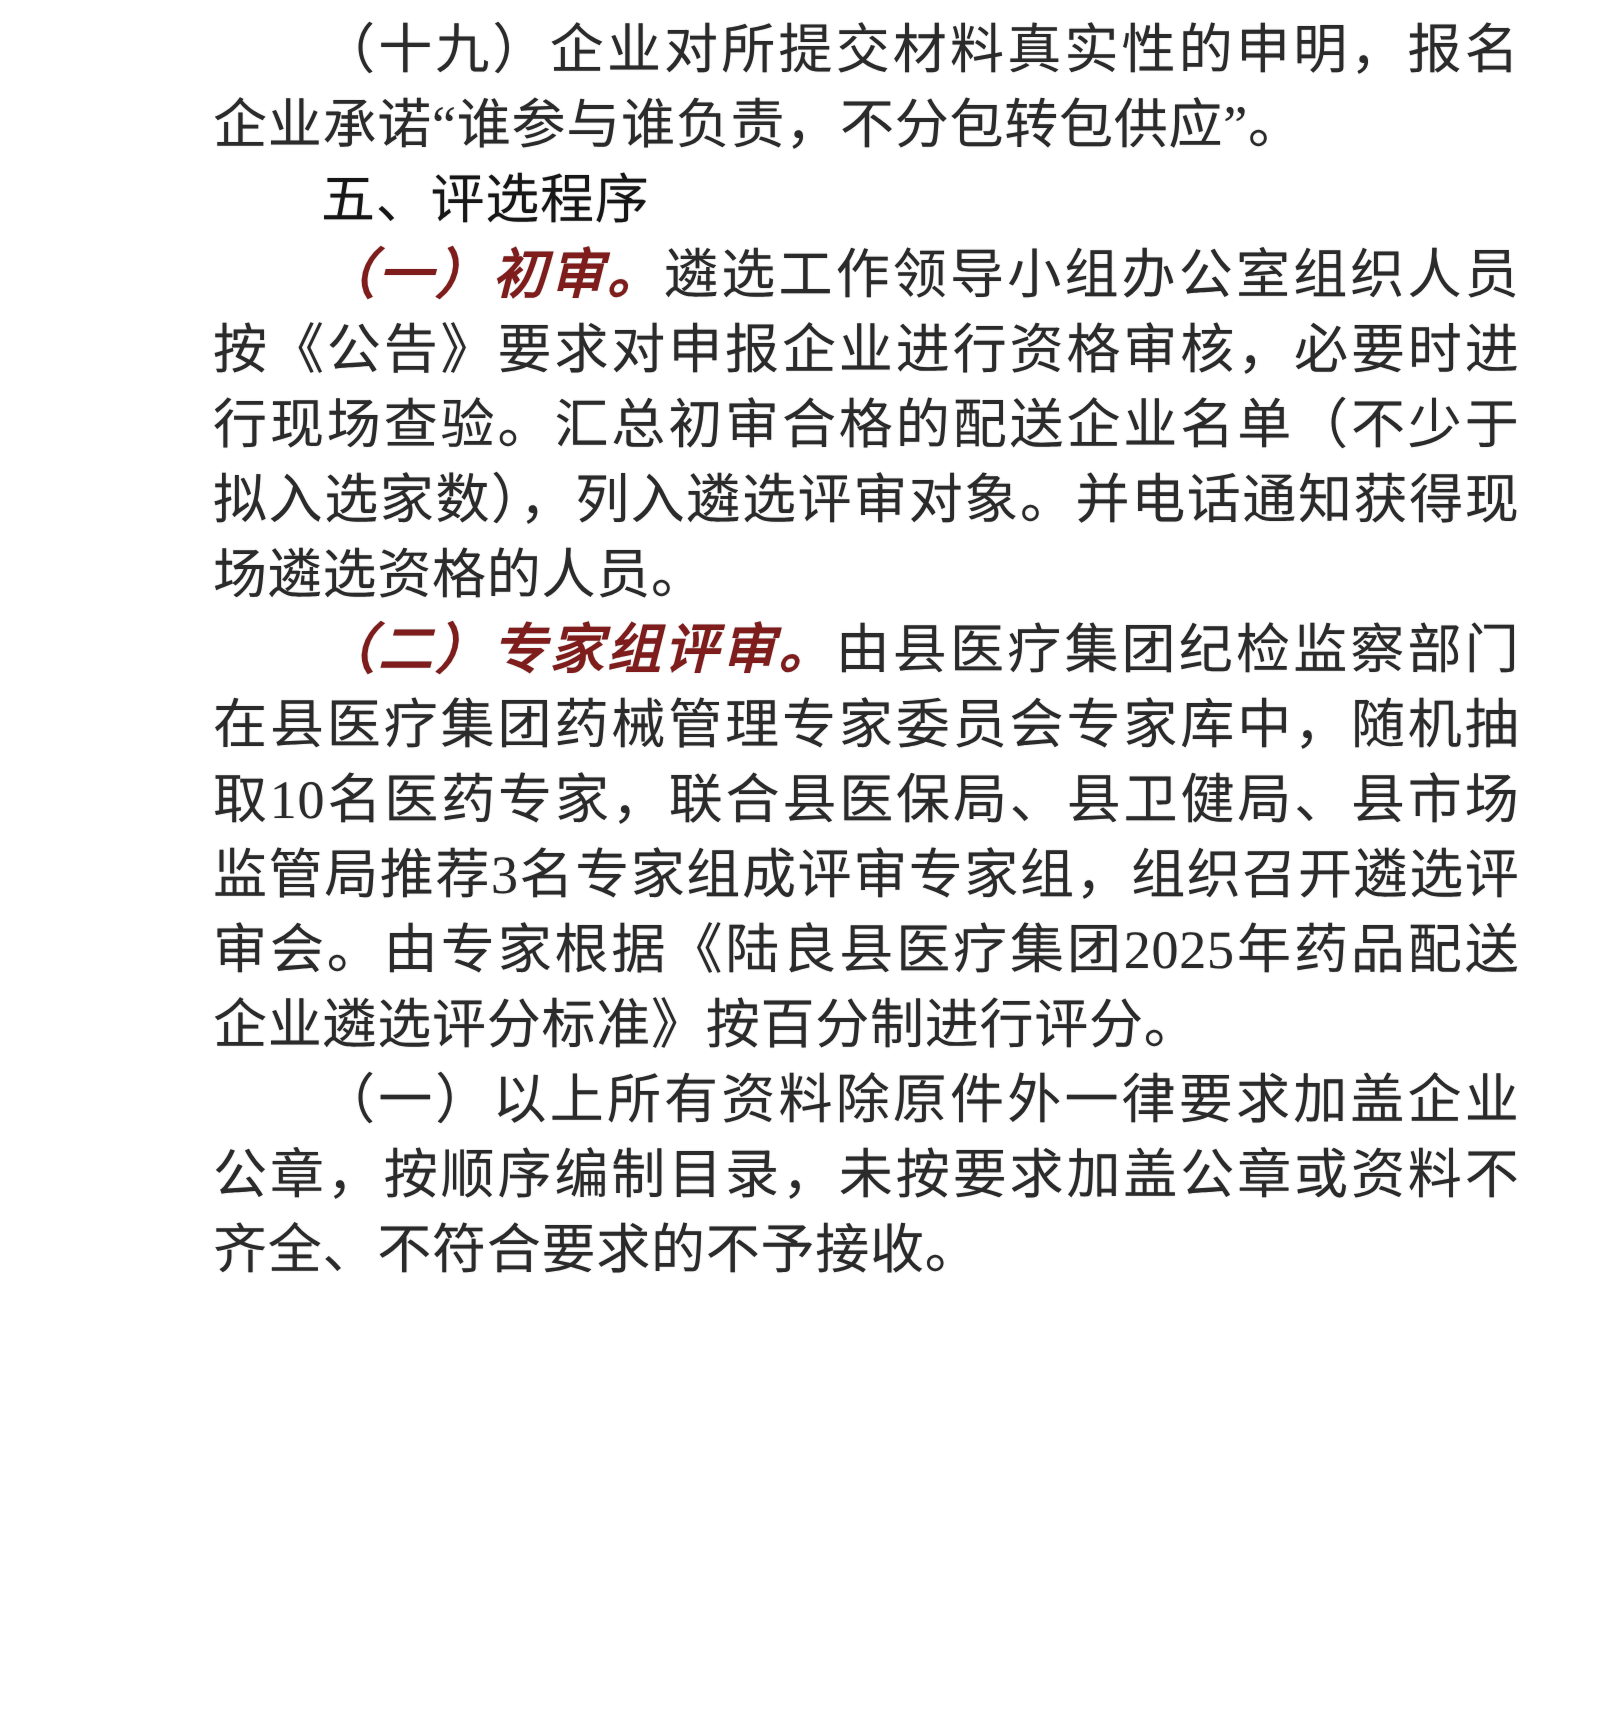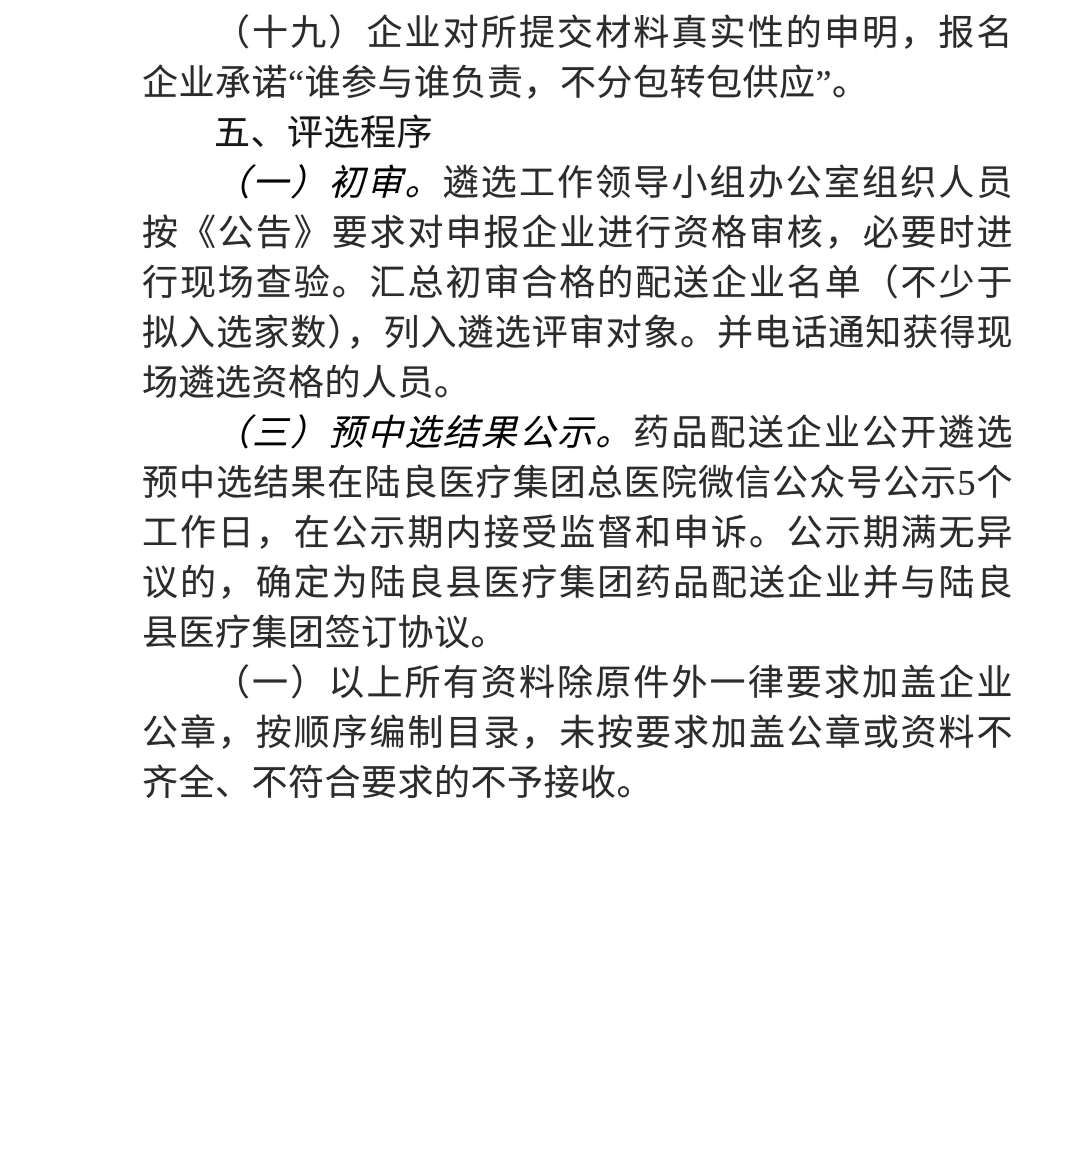--- a/index.html
+++ b/index.html
@@ -37,35 +37,35 @@
     font-size: 36px;
     line-height: 50px;
     text-indent: 2em;
     font-weight: normal;
     font-family: "Liberation Sans", sans-serif;
     color: #171717;
     text-shadow: 0 0 1px rgba(20,20,20,0.4);
     letter-spacing: 0.5px;
   }
   .lead {
-    font-weight: normal;
+    font-weight: bold;
     font-style: italic;
-    color: #000000;
+    color: #7f1d1d;
   }
 </style>
 </head>
 <body>
 
 <article class="page">
 
   <p class="para"><span>（十九）企业对所提交材料真实性的申明，报名企业承诺“谁参与谁负责，不分包转包供应”。</span></p>
 
   <h2 class="heading">五、评选程序</h2>
 
   <p class="para"><span class="lead">（一）初审。</span><span>遴选工作领导小组办公室组织人员按《公告》要求对申报企业进行资格审核，必要时进行现场查验。汇总初审合格的配送企业名单（不少于拟入选家数），列入遴选评审对象。并电话通知获得现场遴选资格的人员。</span></p>
 
+  <p class="para"><span class="lead">（二）专家组评审。</span><span>由县医疗集团纪检监察部门在县医疗集团药械管理专家委员会专家库中，随机抽取10名医药专家，联合县医保局、县卫健局、县市场监管局推荐3名专家组成评审专家组，组织召开遴选评审会。由专家根据《陆良县医疗集团2025年药品配送企业遴选评分标准》按百分制进行评分。</span></p>
 
-  <p class="para"><span class="lead">（三）预中选结果公示。</span><span>药品配送企业公开遴选预中选结果在陆良医疗集团总医院微信公众号公示5个工作日，在公示期内接受监督和申诉。公示期满无异议的，确定为陆良县医疗集团药品配送企业并与陆良县医疗集团签订协议。</span></p>
 
 
   <p class="para"><span>（一）以上所有资料除原件外一律要求加盖企业公章，按顺序编制目录，未按要求加盖公章或资料不齐全、不符合要求的不予接收。</span></p>
 
 </article>
 
 </body></html>

